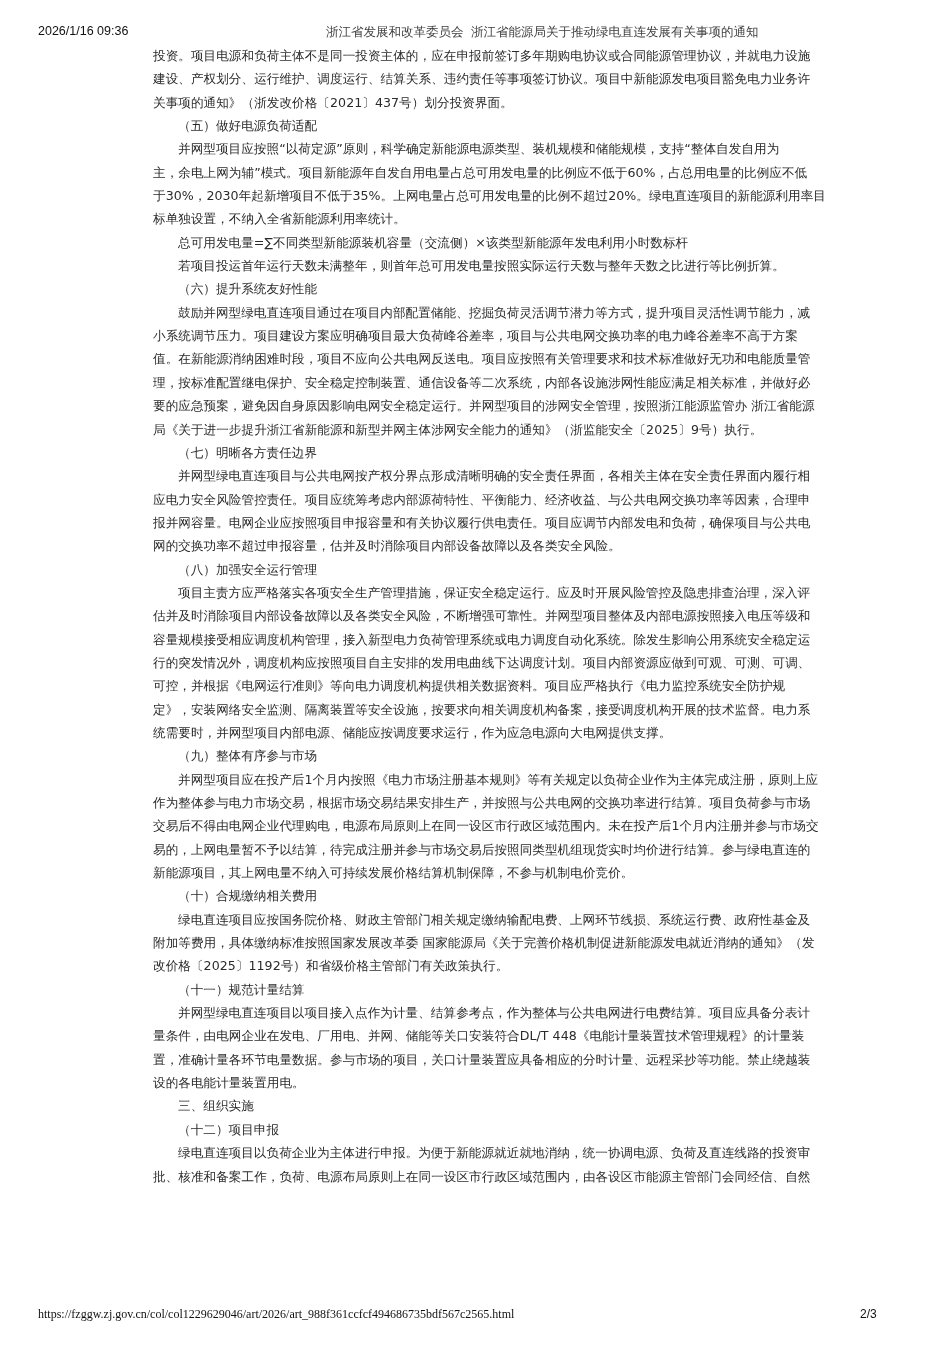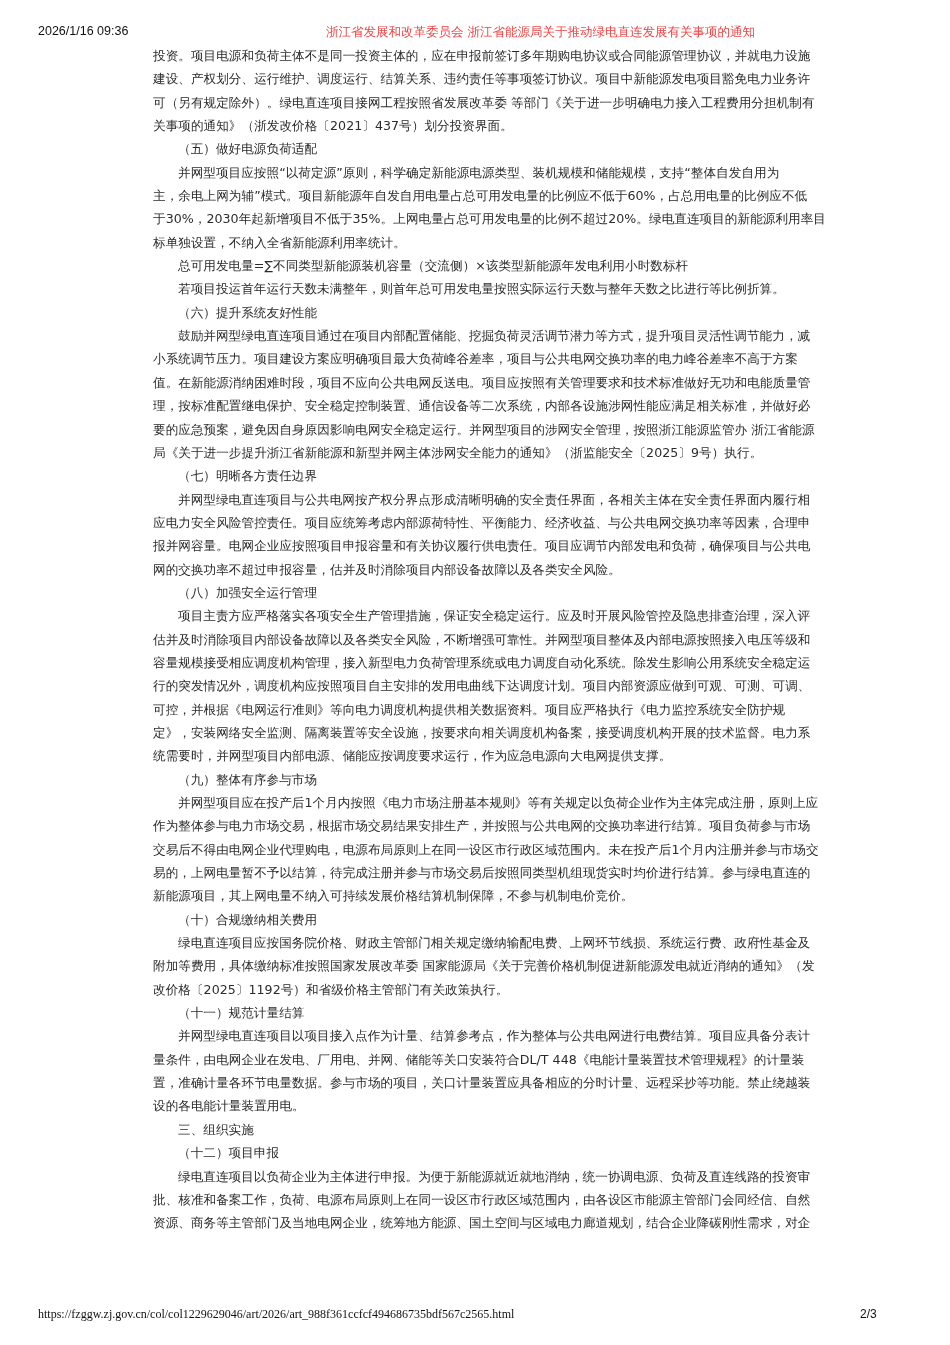--- a/index.html
+++ b/index.html
@@ -1,41 +1,40 @@
 <!DOCTYPE html>
 <html><head>
 <meta charset="utf-8">
 <style>
   html, body { margin:0; padding:0; background:#ffffff; }
   body { width:950px; height:1345px; position:relative; overflow:hidden;
          font-family: "DejaVu Sans", "Liberation Sans", sans-serif; color:#222; }
   .hdr-date { position:absolute; left:38px; top:24px; font-size:12.5px; color:#111;
               font-family:"Liberation Sans", sans-serif;text-align:center; }
-  .hdr-title { position:absolute; left:326px; top:24px; font-size:12.5px; color:#ef4444; white-space:nowrap; }
+  .hdr-title { position:absolute; left:326px; top:24px; font-size:12.5px; color:#404040; white-space:nowrap;font-family:Liberation Mono, monospace; }
   .content { position:absolute; left:153px; top:44px; width:645px; }
   .line { font-size:12.6px; line-height:23.35px; height:23.35px; white-space:nowrap; color:#2a2a2a; letter-spacing:0.05px; }
   .indent { padding-left:25px; }
   .head { padding-left:25px; color:#2a2a2a; }
   .ftr-url { position:absolute; left:38px; top:1307px; font-size:12px; color:#111;
              font-family:Liberation Serif, serif; }
   .ftr-page { position:absolute; left:860px; top:1307px; font-size:12px; color:#111;
               font-family:"Liberation Sans", sans-serif; }
 </style>
 </head>
 <body>
 
 <div>
   <div class="hdr-date">2026/1/16 09:36</div>
   <div class="hdr-title">浙江省发展和改革委员会 浙江省能源局关于推动绿电直连发展有关事项的通知</div>
 </div>
 
 <div class="content" id="content">
     <div class="line">投资。项目电源和负荷主体不是同一投资主体的，应在申报前签订多年期购电协议或合同能源管理协议，并就电力设施</div>
     <div class="line">建设、产权划分、运行维护、调度运行、结算关系、违约责任等事项签订协议。项目中新能源发电项目豁免电力业务许</div>
-    <div class="line">可（另有规定除外）。绿电直连项目接网工程按照省发展改革委 等部门《关于进一步明确电力接入工程费用分担机制有</div>
     <div class="line">关事项的通知》（浙发改价格〔2021〕437号）划分投资界面。</div>
     <div class="line head">（五）做好电源负荷适配</div>
     <div class="line indent">并网型项目应按照“以荷定源”原则，科学确定新能源电源类型、装机规模和储能规模，支持“整体自发自用为</div>
     <div class="line">主，余电上网为辅”模式。项目新能源年自发自用电量占总可用发电量的比例应不低于60%，占总用电量的比例应不低</div>
     <div class="line">于30%，2030年起新增项目不低于35%。上网电量占总可用发电量的比例不超过20%。绿电直连项目的新能源利用率目</div>
     <div class="line">标单独设置，不纳入全省新能源利用率统计。</div>
     <div class="line indent">总可用发电量=∑不同类型新能源装机容量（交流侧）×该类型新能源年发电利用小时数标杆</div>
     <div class="line indent">若项目投运首年运行天数未满整年，则首年总可用发电量按照实际运行天数与整年天数之比进行等比例折算。</div>
     <div class="line head">（六）提升系统友好性能</div>
     <div class="line indent">鼓励并网型绿电直连项目通过在项目内部配置储能、挖掘负荷灵活调节潜力等方式，提升项目灵活性调节能力，减</div>
@@ -69,19 +68,18 @@
     <div class="line">改价格〔2025〕1192号）和省级价格主管部门有关政策执行。</div>
     <div class="line head">（十一）规范计量结算</div>
     <div class="line indent">并网型绿电直连项目以项目接入点作为计量、结算参考点，作为整体与公共电网进行电费结算。项目应具备分表计</div>
     <div class="line">量条件，由电网企业在发电、厂用电、并网、储能等关口安装符合DL/T 448《电能计量装置技术管理规程》的计量装</div>
     <div class="line">置，准确计量各环节电量数据。参与市场的项目，关口计量装置应具备相应的分时计量、远程采抄等功能。禁止绕越装</div>
     <div class="line">设的各电能计量装置用电。</div>
     <div class="line head">三、组织实施</div>
     <div class="line head">（十二）项目申报</div>
     <div class="line indent">绿电直连项目以负荷企业为主体进行申报。为便于新能源就近就地消纳，统一协调电源、负荷及直连线路的投资审</div>
     <div class="line">批、核准和备案工作，负荷、电源布局原则上在同一设区市行政区域范围内，由各设区市能源主管部门会同经信、自然</div>
-    <div class="line">资源、商务等主管部门及当地电网企业，统筹地方能源、国土空间与区域电力廊道规划，结合企业降碳刚性需求，对企</div>
   </div>
 
 <div>
   <div class="ftr-url">https://fzggw.zj.gov.cn/col/col1229629046/art/2026/art_988f361ccfcf494686735bdf567c2565.html</div>
   <div class="ftr-page">2/3</div>
 </div>
 
 </body></html>

